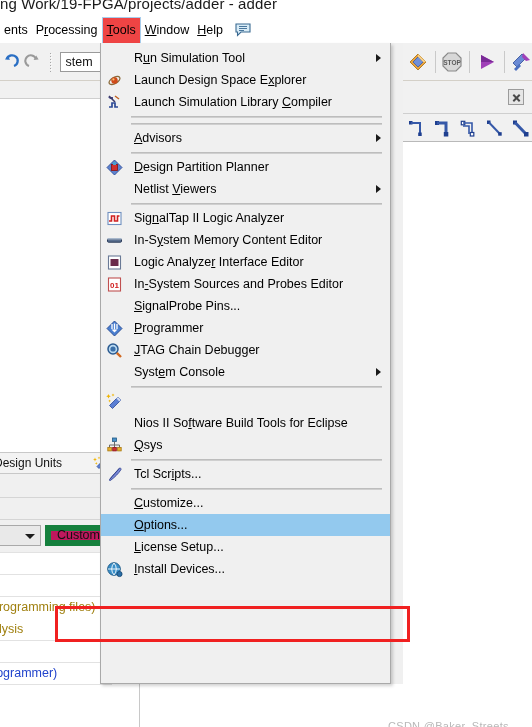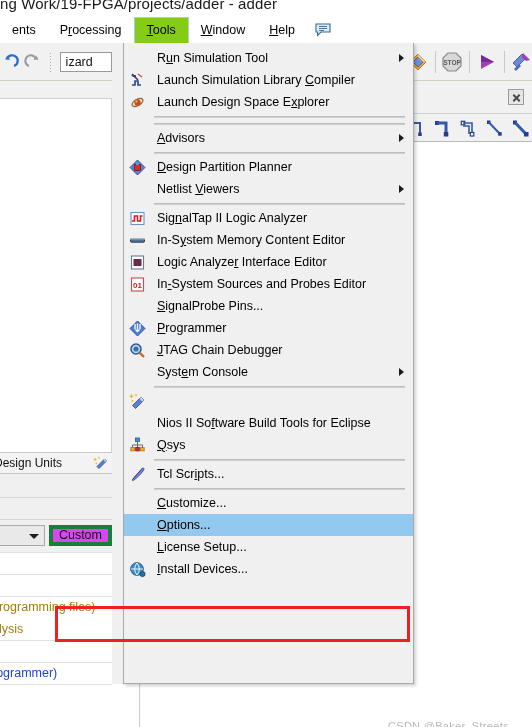--- a/index.html
+++ b/index.html
@@ -27,25 +27,25 @@
     letter-spacing: 0.1px;
   }
 
   
   .menubar {
     position: absolute; left: 0; top: 17px; width: 532px; height: 26px;
     background: #ffffff;
     display: flex; align-items: center;
   }
   .menubar-item {
-    font-size: 12.5px; color: #000; padding: 4px 12px; height: 24px;
+    font-size: 12.5px; color: #000; padding: 4px 4px; height: 24px;
     display: flex; align-items: center; white-space: nowrap;
   }
   .menubar-item.active {
-    background: #84cc16;
+    background: #ef4444;
     border: 1px solid #a8cdec; border-bottom: none;
     height: 26px; align-self: flex-end; padding-top: 3px;
   }
   .mnemo { text-decoration: underline; }
   .chat-icon { margin-left: 8px; display:flex; align-items:center; }
 
   
   .app-body {
     position: absolute; left: 0; top: 43px; width: 532px; height: 684px;
     background: #f0f0f0;
@@ -99,21 +99,21 @@
     width: 60px; height: 21px; background: #e9e9e9;
     border: 1px solid #a9a9a9; position: relative;
     margin-left: -10px;
   }
   .sel-arrow {
     position: absolute; right: 5px; top: 8px;
     width: 0; height: 0; border-left: 5px solid transparent;
     border-right: 5px solid transparent; border-top: 5px solid #1c1c1c;
   }
   .btn-custom {
-    height: 21px; background: #d946ef; border: 4px solid #15803d;
+    height: 21px; background: #be185d; border: 6px solid #15803d;
     font-size: 12.5px; color: #111; padding: 0 6px;
     display: flex; align-items: center; white-space: nowrap;
   }
   .pl-white {
     position:absolute; left:0; top:100px; width:112px; height:175px;
     background:#ffffff;
   }
   .pl-line { position:absolute; left:0; width:112px; height:1px; background:#e2e2e2; }
   .msg { position: absolute; font-size: 12.5px; white-space: nowrap; }
   .msg.olive { color: #a08010; }
@@ -166,21 +166,21 @@
     background:#ffffff; border-right:1px solid #c8c8c8;
   }
   .watermark {
     position: absolute; left: 388px; top: 720px;
     font-size: 11px; color: #b8b8b8; white-space: nowrap;
     letter-spacing: .3px;
   }
 
   
   .menu {
-    position: absolute; left: 123px; top: 43px; width: 291px; height: 641px;
+    position: absolute; left: 100px; top: 43px; width: 291px; height: 641px;
     background: #f0f0f0;
     border: 1px solid #a9a9a9;
     border-top: none;
     box-shadow: 2px 2px 3px rgba(0,0,0,.18);
   }
   .menu-gutter {
     position: absolute; left: 0; top: 0; width: 28px; height: 100%;
     background: #f0f0f0;
   }
   .menu-list { position: relative; padding-top: 4px; }
@@ -263,21 +263,21 @@
       </svg>
     </div>
     <div class="redo-ico">
       <svg width="18" height="18" viewBox="0 0 18 18">
         <path d="M5 13 A5.5 5.5 0 1 1 12 6" stroke="#9a9a9a" stroke-width="2.1" fill="none"></path>
         <path d="M12.2 2.6 L14.6 6.6 L9.6 6.9 Z" fill="#9a9a9a"></path>
       </svg>
     </div>
     <div class="grip"></div>
     <div class="combo-adder">
-      <span>izard</span>
+      <span>stem</span>
     </div>
   </div>
   <div class="tb-left-row2"></div>
   <div class="left-white"></div>
 
   <div class="panel-lower">
     <div class="pl-header">
       <span>Design Units</span>
       <span style="position:absolute;right:4px;top:3px">
         <svg width="15" height="15" viewBox="0 0 15 15">
@@ -397,37 +397,37 @@
   <div class="menu">
     <div class="menu-gutter"></div>
     <div class="menu-list" id="menu-list">
         <div class="mi">
           <span class="lbl">R<span class="mnemo">u</span>n Simulation Tool</span>
           <span class="arrow"></span>
         </div>
         <div class="mi">
           <span class="ic">
             <svg width="17" height="17" viewBox="0 0 17 17">
+              <ellipse cx="8.5" cy="8.5" rx="6" ry="3" fill="none" stroke="#8a6a3a" stroke-width="1.4" transform="rotate(-30 8.5 8.5)"></ellipse>
+              <circle cx="8.5" cy="8.5" r="3.2" fill="#d04a1a"></circle>
+              <circle cx="7.4" cy="7.4" r="1.1" fill="#f5c070"></circle>
+            </svg>
+          </span>
+          <span class="lbl">Launch Design Space E<span class="mnemo">x</span>plorer</span>
+        </div>
+        <div class="mi">
+          <span class="ic">
+            <svg width="17" height="17" viewBox="0 0 17 17">
               <path d="M2 3 L7 3 L7 5 L4 5 Z" fill="#4a4a8a"></path>
               <path d="M3 2 L9 8" stroke="#3a3a6a" stroke-width="1.6"></path>
               <path d="M3 13 h3 v-4 h3 v4 h3" stroke="#2d4a96" stroke-width="1.7" fill="none"></path>
               <path d="M9 2 L13 5" stroke="#c06020" stroke-width="1.4"></path>
             </svg>
           </span>
           <span class="lbl">Launch Simulation Library <span class="mnemo">C</span>ompiler</span>
-        </div>
-        <div class="mi">
-          <span class="ic">
-            <svg width="17" height="17" viewBox="0 0 17 17">
-              <ellipse cx="8.5" cy="8.5" rx="6" ry="3" fill="none" stroke="#8a6a3a" stroke-width="1.4" transform="rotate(-30 8.5 8.5)"></ellipse>
-              <circle cx="8.5" cy="8.5" r="3.2" fill="#d04a1a"></circle>
-              <circle cx="7.4" cy="7.4" r="1.1" fill="#f5c070"></circle>
-            </svg>
-          </span>
-          <span class="lbl">Launch Design Space E<span class="mnemo">x</span>plorer</span>
         </div>
         <div class="msep"></div>
         <div class="msep"></div>
         <div class="mi">
           <span class="lbl"><span class="mnemo">A</span>dvisors</span>
           <span class="arrow"></span>
         </div>
         <div class="msep"></div>
         <div class="mi">
           <span class="ic">

